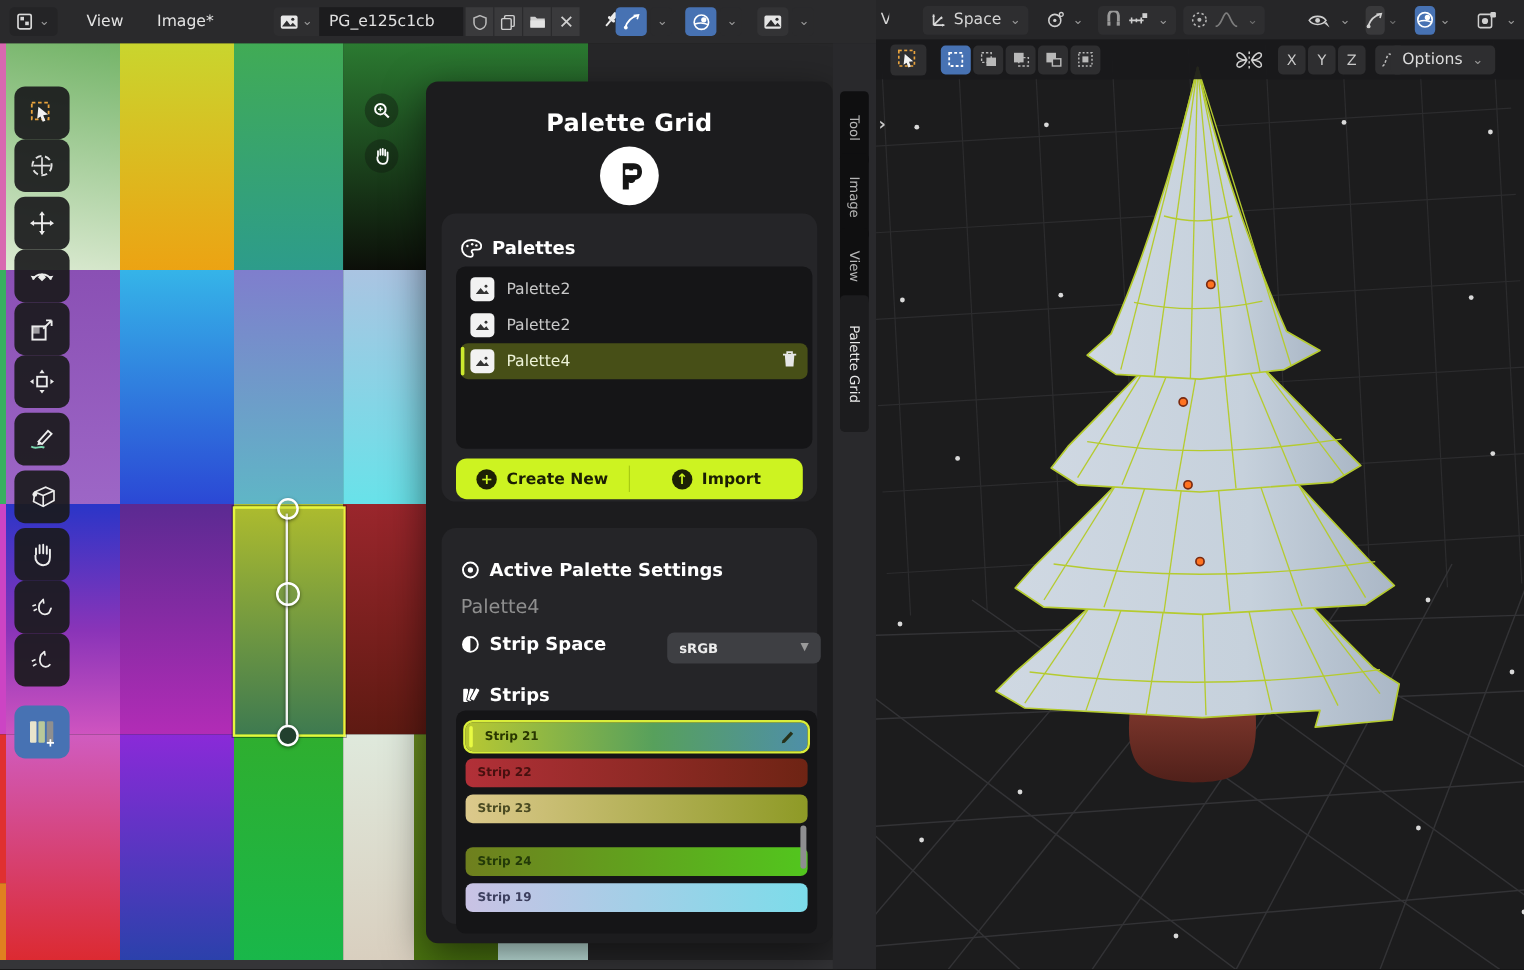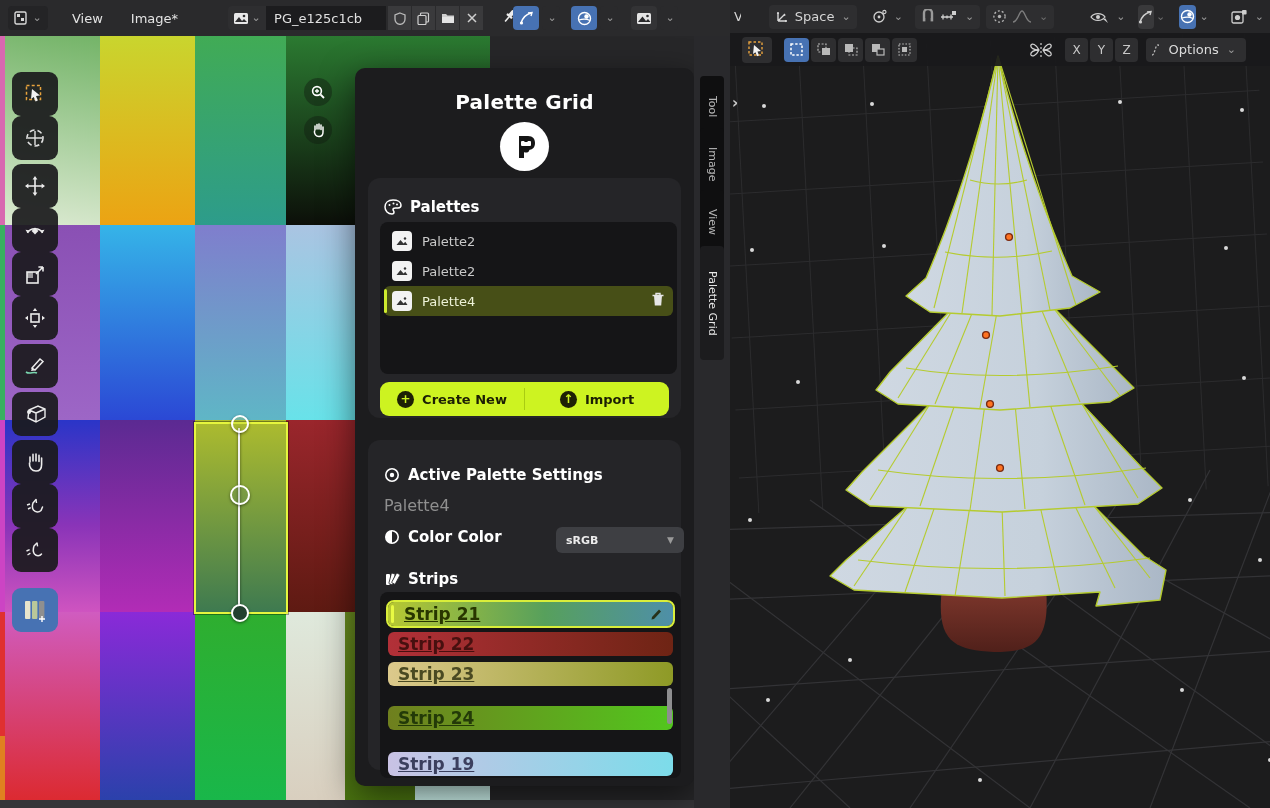--- a/index.html
+++ b/index.html
@@ -35,21 +35,21 @@
   .listbox{background:#151517;border-radius:8px;}
   .prow{display:flex;align-items:center;gap:10px;height:30px;padding:0 8px;border-radius:6px;color:#c9c9c9;font-size:13px;}
   .prow.sel{background:#474f17;color:#eef3d8;position:relative;}
   .prow.sel::before{content:"";position:absolute;left:0;top:3px;bottom:3px;width:3px;border-radius:2px;background:#cdea2e;}
   .thumbicon{width:20px;height:20px;border-radius:4px;background:#f2f2f2;display:flex;align-items:center;justify-content:center;flex:0 0 20px;}
   .actionbar{position:absolute;display:flex;background:#cdf321;border-radius:9px;overflow:hidden;}
   .actbtn{flex:1;display:flex;align-items:center;justify-content:center;gap:8px;font-size:13px;font-weight:800;color:#1b1e04;}
   .actdiv{width:1px;background:#a9cc12;margin:6px 0;}
   .cicle{width:17px;height:17px;border-radius:50%;background:#1d2005;display:flex;align-items:center;justify-content:center;color:#cdf321;font-size:12px;font-weight:800;line-height:1;}
   .dd{display:flex;align-items:center;justify-content:space-between;background:#3e3f43;border-radius:6px;height:26px;padding:0 10px;color:#ececec;font-size:11px;font-weight:700;}
-  .striprow{position:relative;height:24px;border-radius:6px;display:flex;align-items:center;padding:0 10px;font-size:17px;font-weight:700;text-decoration:underline;}
+  .striprow{position:relative;height:24px;border-radius:6px;display:flex;align-items:center;padding:0 10px;font-size:10px;font-weight:700;}
   .striprow.sel{outline:2px solid #d9ee3a;outline-offset:0;}
   .striprow.sel::before{content:"";position:absolute;left:3px;top:3px;bottom:3px;width:3px;border-radius:2px;background:#e8fa43;}
   
   #tabcol{left:694px;top:36px;width:36px;height:772px;background:#29292c;}
   .vtab{position:absolute;left:6px;width:24px;border-radius:4px;background:#0f0f10;color:#b5b5b5;font-size:11px;
         writing-mode:vertical-rl;display:flex;align-items:center;justify-content:center;padding:8px 0;}
   .vtab.active{background:#1c1c1e;color:#e8e8e8;}
   
   #viewport{left:730px;top:0;width:540px;height:808px;background:#1c1c1d;overflow:hidden;}
   .vhdr{left:0;top:0;width:540px;height:33px;background:#262628;display:flex;align-items:center;color:#d5d5d5;font-size:13px;border-bottom:1px solid #1b1b1b;}
@@ -365,21 +365,21 @@
             <circle cx="8" cy="8" r="2.2" fill="#fff"></circle>
           </svg>
         <span>Active Palette Settings</span>
       </div>
       <div class="abs" style="left:16px;top:56px;font-size:16px;color:#8f8f8f">Palette4</div>
       <div class="sect-h" style="position:absolute;left:16px;top:88px">
         <svg width="16" height="16" viewBox="0 0 16 16">
             <circle cx="8" cy="8" r="6.2" fill="none" stroke="#fff" stroke-width="1.6"></circle>
             <path d="M8 1.8 A6.2 6.2 0 0 0 8 14.2 Z" fill="#fff"></path>
           </svg>
-        <span>Color Color</span>
+        <span>Strip Space</span>
       </div>
       <div class="dd abs" style="left:188px;top:87px;width:108px">
         <span>sRGB</span>
         <span style="color:#9a9a9a;font-size:9px">▼</span>
       </div>
       <div class="sect-h" style="position:absolute;left:16px;top:130px">
         <svg width="16" height="16" viewBox="0 0 16 16">
             <rect x="2" y="3" width="4" height="11" rx="1" fill="#fff"></rect>
             <rect x="6" y="2.4" width="4" height="11" rx="1" transform="rotate(14 8 8)" fill="#fff" stroke="#252528" stroke-width="0.8"></rect>
             <rect x="9.6" y="1.8" width="4" height="11" rx="1" transform="rotate(28 11 8)" fill="#fff" stroke="#252528" stroke-width="0.8"></rect>
@@ -393,21 +393,21 @@
               <span style="margin-left:auto"><svg width="14" height="14" viewBox="0 0 14 14">
                   <path d="M3 11 L10 3.5 L12 5.5 L5 13 L2.5 13.4 Z" fill="#27321a"></path>
                 </svg></span>
             </div>
             <div class="striprow " style="background:linear-gradient(90deg,#b23038,#6e2414);color:#47100f;margin-bottom:6px">
               <span style="">Strip 22</span>
             </div>
             <div class="striprow " style="background:linear-gradient(90deg,#dcc98c,#8e9a26);color:#4a4a22;margin-bottom:20px">
               <span style="">Strip 23</span>
             </div>
-            <div class="striprow " style="background:linear-gradient(90deg,#6f7f1e,#52c61e);color:#233a08;margin-bottom:22px">
+            <div class="striprow " style="background:linear-gradient(90deg,#6f7f1e,#52c61e);color:#233a08;margin-bottom:6px">
               <span style="">Strip 24</span>
             </div>
             <div class="striprow " style="background:linear-gradient(90deg,#c9c2e4,#7cdcea);color:#3c3f5e;margin-bottom:6px">
               <span style="">Strip 19</span>
             </div>
           </div>
         </div>
       <div class="abs" style="left:299px;top:248px;width:5px;height:36px;border-radius:3px;background:#8e8e90"></div>
     </div>
   </div>

